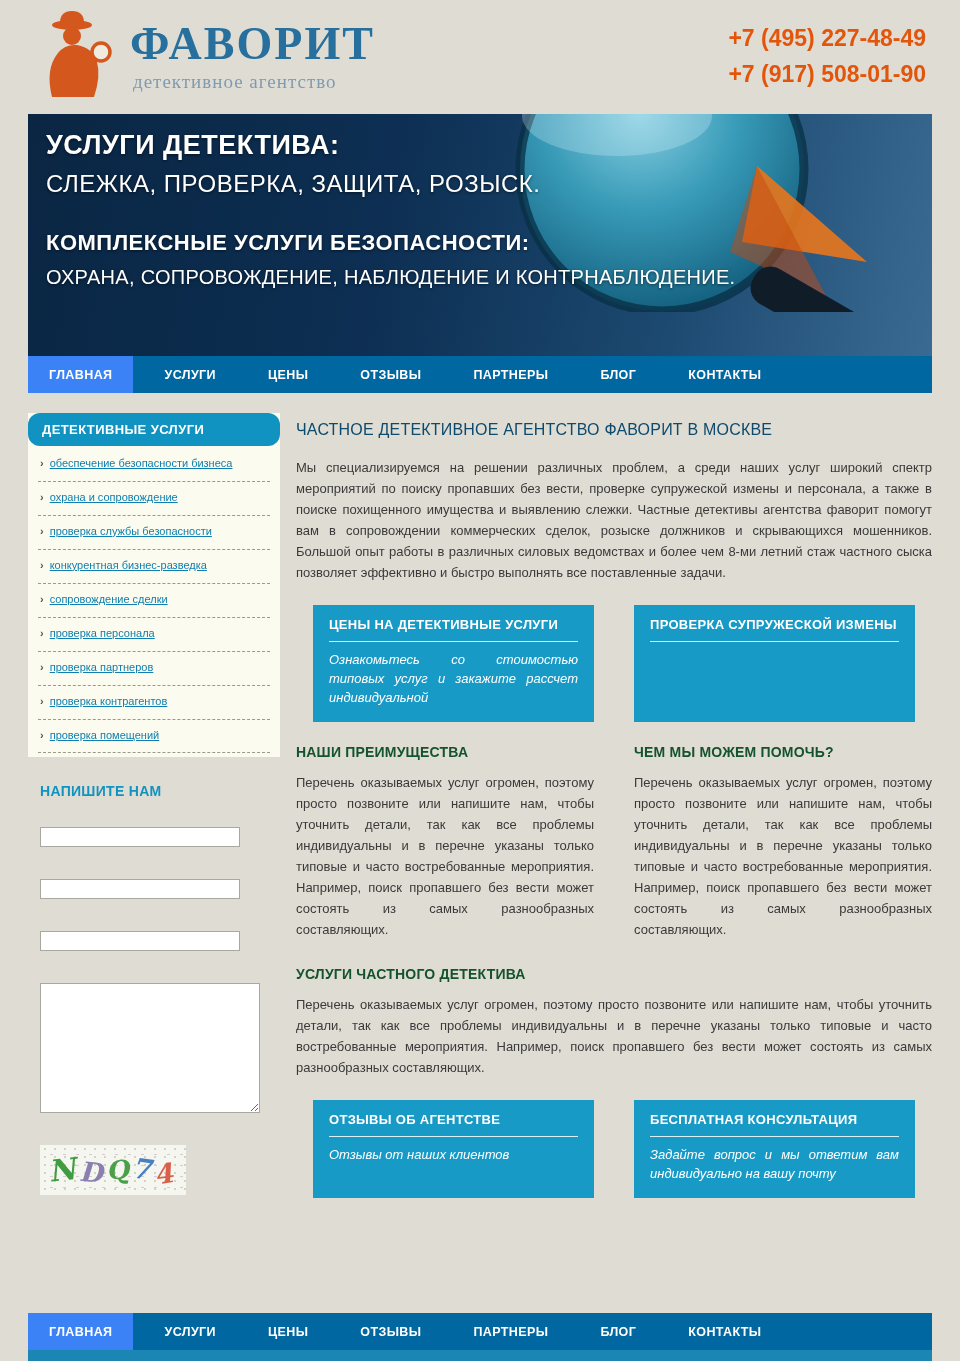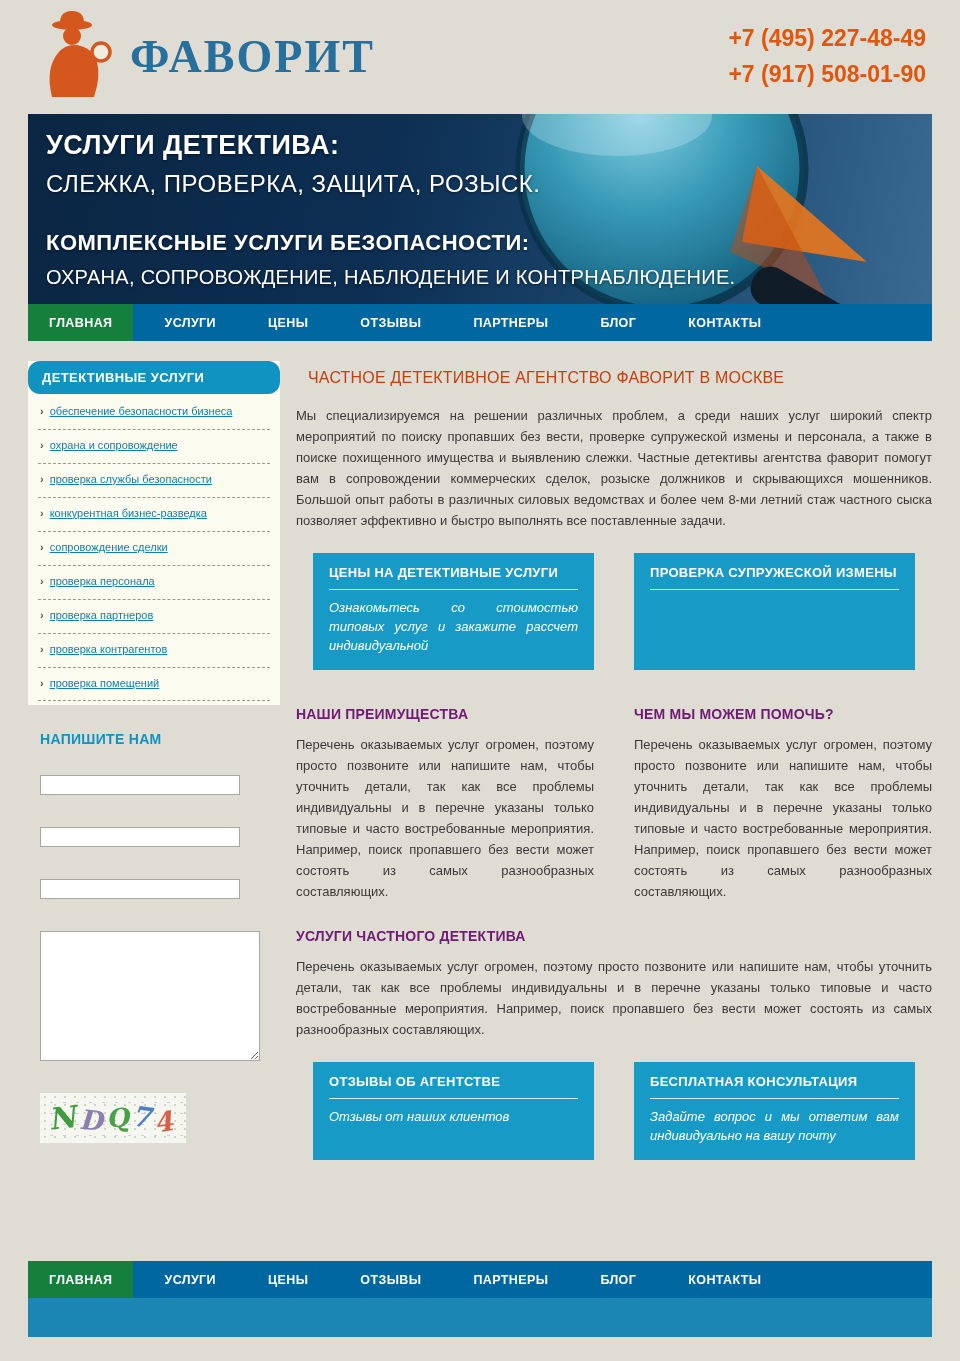--- a/index.html
+++ b/index.html
@@ -10,34 +10,34 @@
 
   
   .site-header { height:114px; display:flex; align-items:center; justify-content:space-between; padding:0 6px; }
   .logo-block { display:flex; align-items:center; gap:8px; cursor:pointer; }
   .logo-title { font-family:"Liberation Serif","DejaVu Serif",serif; font-size:46px; font-weight:bold; color:#27709d; letter-spacing:2px; line-height:1; }
   .logo-subtitle { font-family:"Liberation Serif","DejaVu Serif",serif; font-size:19px; color:#809bb0; letter-spacing:1px; margin-top:4px; padding-left:3px; }
   .phones { text-align:right; }
   .phone { font-size:23px; font-weight:bold; color:#e3550b; line-height:1.55; }
 
   
-  .hero { position:relative; height:190px; overflow:hidden;
+  .hero { position:relative; height:242px; overflow:hidden;
           background:linear-gradient(100deg,#0a2643 0%,#0d2f53 40%,#1d4a71 72%,#3a6a92 100%); }
   .hero-art { position:absolute; right:0; top:0; height:198px; }
   .hero-text { position:relative; padding:16px 0 0 18px; color:#fff; text-shadow:0 1px 3px rgba(0,0,0,.55); }
   .hero-line1 { font-size:27px; font-weight:bold; margin-bottom:9px; letter-spacing:.5px; }
   .hero-line2 { font-size:24px; margin-bottom:32px; letter-spacing:.5px; }
   .hero-line3 { font-size:22px; font-weight:bold; margin-bottom:10px; letter-spacing:.5px; }
   .hero-line4 { font-size:20px; letter-spacing:.3px; }
 
   
   .main-nav { height:37px; background:#0067a1; display:flex; align-items:stretch; }
   .nav-item { display:flex; align-items:center; padding:0 21px; margin-right:10px; color:#fff;
               font-size:12.5px; font-weight:bold; letter-spacing:.4px; cursor:pointer; white-space:nowrap; }
-  .nav-item.active { background:#15803d; }
+  .nav-item.active { background:#3b82f6; }
 
   
   .content { display:flex; align-items:flex-start; padding-top:20px; min-height:920px; }
   .sidebar { width:252px; flex:none; margin-right:16px; }
   .main-col { flex:1; min-width:0; }
 
   
   .sidebar-box { background:#fbfbef; }
   .sidebar-header { background:#1193c1; color:#fff; font-size:13px; font-weight:bold; letter-spacing:.4px; padding:9px 14px;border-radius:12px; }
   .sidebar-list { list-style:none; padding:2px 10px 4px; }
@@ -49,32 +49,32 @@
   .write-us-title { color:#1193c1; font-size:14px; font-weight:bold; letter-spacing:.3px; margin-bottom:28px; }
   .form-input { display:block; width:200px; height:20px; border:1px solid #a8a8a0; background:#fff; margin-bottom:32px; padding:0 4px; font-size:12px; font-family:inherit; }
   .form-textarea { display:block; width:220px; height:130px; border:1px solid #a8a8a0; background:#fff; margin-bottom:32px; padding:2px 4px; font-size:12px; font-family:inherit; resize:both; }
   .captcha { width:146px; height:50px; display:flex; align-items:center; justify-content:center; gap:3px;
              background-color:#f6f6f0;
              background-image:radial-gradient(#cdd6c2 1px, transparent 1.2px), radial-gradient(#d9cbd6 1px, transparent 1.2px);
              background-size:10px 8px, 13px 11px; background-position:0 0, 5px 4px; }
   .captcha span { display:inline-block; font-family:"DejaVu Serif","Liberation Serif",serif; font-weight:bold; font-style:italic; line-height:1; }
 
   
-  .page-title { color:#c2410c; font-size:16px; font-weight:normal; letter-spacing:.2px; margin:8px 12px 18px; }
+  .page-title { color:#0c4a6e; font-size:16px; font-weight:normal; letter-spacing:.2px; margin:8px 0 18px; }
   .body-text { font-size:13px; line-height:1.62; text-align:justify; color:#3a3a3a; }
 
   .promo-row { display:flex; gap:40px; margin:22px 17px; }
   .promo-box { flex:1; background:#189ac6; color:#fff; padding:12px 16px 14px; min-height:95px; cursor:pointer; }
   .promo-title { font-size:13px; font-weight:bold; letter-spacing:.3px; padding-bottom:9px; margin-bottom:9px;
                  border-bottom:1px solid rgba(255,255,255,.85); }
   .promo-sub { font-size:13px; font-style:italic; line-height:1.45; text-align:justify; }
 
   .two-col { display:flex; gap:40px; margin-top:6px; }
   .two-col .col { flex:1; min-width:0; }
-  .section-title { color:#701a75; font-size:14px; font-weight:bold; letter-spacing:.2px; margin:14px 0 12px; }
+  .section-title { color:#14532d; font-size:14px; font-weight:bold; letter-spacing:.2px; margin:0 0 12px; }
 
   
   .footer-strip { height:39px; background:#1b86b3; }
 </style>
 </head>
 <body>
 
 <div class="page">
 
   <header class="site-header">
@@ -87,20 +87,21 @@
             <circle cx="38" cy="27" r="9"></circle>
             <path d="M18 88 Q11 60 24 44 Q31 35 43 36 Q59 39 63 53 Q67 67 60 88 Z"></path>
             <path d="M40 48 Q53 43 61 52 L56 61 Q46 54 40 57 Z"></path>
           </g>
           <circle cx="67" cy="43" r="9" fill="#f0ebdf" stroke="#d4571e" stroke-width="3.5"></circle>
           <line x1="61" y1="51" x2="51" y2="62" stroke="#d4571e" stroke-width="4.5" stroke-linecap="round"></line>
         </svg>
       </span>
       <div class="logo-text">
         <div class="logo-title">ФАВОРИТ</div>
+        <div class="logo-subtitle">детективное агентство</div>
       </div>
     </div>
     <div class="phones">
       <div class="phone">+7 (495) 227-48-49</div>
       <div class="phone">+7 (917) 508-01-90</div>
     </div>
   </header>
 
   <div class="hero">
     <svg class="hero-art" viewBox="0 0 520 198" width="520" height="198" aria-hidden="true">

